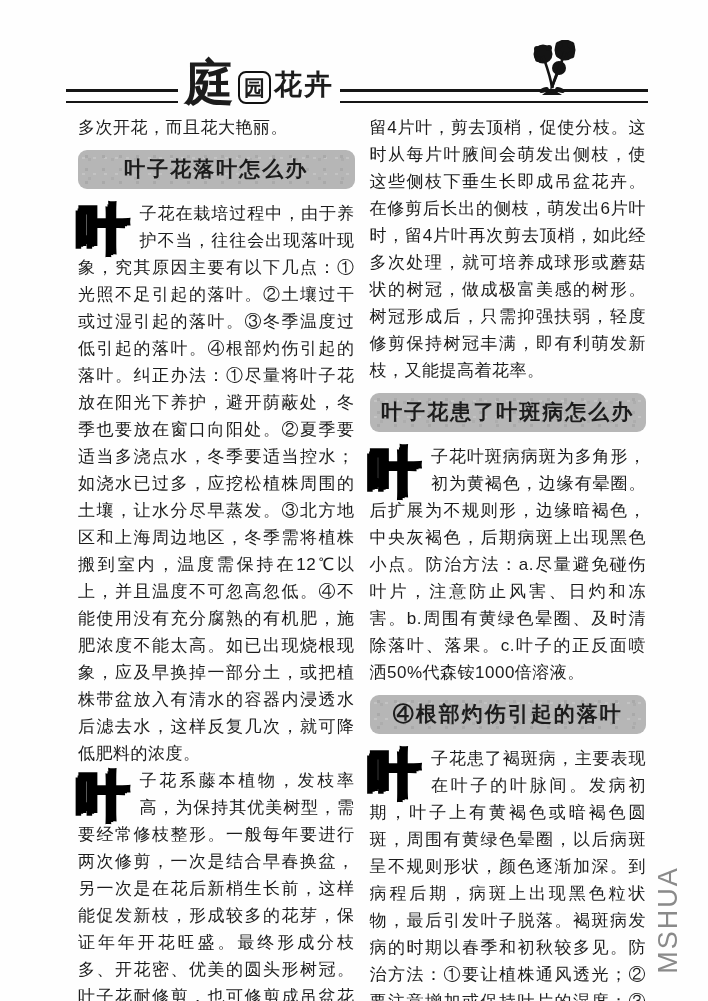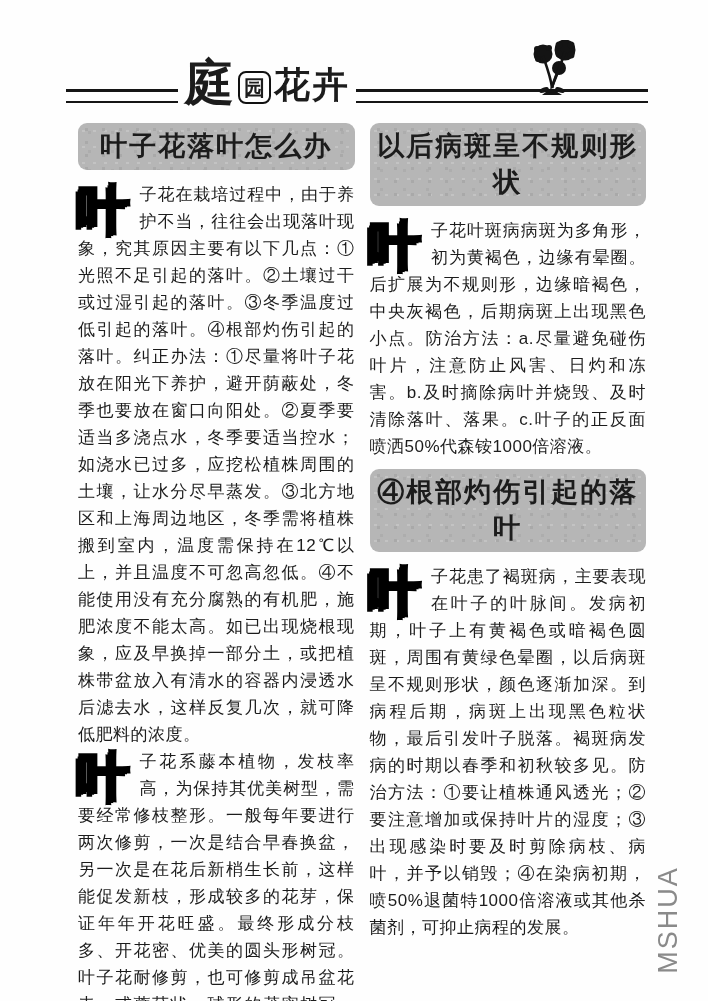--- a/index.html
+++ b/index.html
@@ -41,21 +41,21 @@
   .logo-boxed{
     display:inline-flex;
     align-items:center;justify-content:center;
     width:29px;height:29px;
     border:2.5px solid #111;
     border-radius:8px;
     font-size:21px;font-weight:bold;
     margin:0 3px 2px 4px;
   }
   .logo-rest{
-    font-size:36px;line-height:42px;
+    font-size:28px;line-height:42px;
     font-weight:900;
     letter-spacing:2px;
   }
   .clover{
     position:absolute;
     right:68px;top:-16px;
     width:50px;height:60px;
   }
   
   .content{
@@ -74,21 +74,21 @@
   .intro{margin:0 0 6px 0;}
   .heading-box{
     background-color:#b6b6b6;
     background-image:
       radial-gradient(circle, #a9a9a9 14%, transparent 15%),
       radial-gradient(circle, #c3c3c3 12%, transparent 13%),
       radial-gradient(circle, #adadad 10%, transparent 11%);
     background-size:17px 13px, 11px 16px, 23px 19px;
     border-radius:9px;
     text-align:center;
-    font-size:27px;
+    font-size:21px;
     font-weight:bold;
     letter-spacing:2px;
     padding:5px 0 6px 0;
     margin:9px 0 11px 0;
   }
   .dropcap{
     float:left;
     font-size:52px;
     line-height:50px;
     font-weight:900;
@@ -149,31 +149,33 @@
         <path d="M13 16 C 18 30, 21 38, 22 48"></path>
         <path d="M35 12 C 30 28, 24 38, 22 48"></path>
         <path d="M29 29 C 26 38, 23 43, 22 48"></path>
       </g>
     </svg>
   </div>
 
   <div class="content">
 
     <div class="col">
+      <p class="body-text intro">多次开花，而且花大艳丽。</p>
 
       <div class="heading-box">叶子花落叶怎么办</div>
       <p class="body-text"><span class="dropcap">叶</span><span>子花在栽培过程中，由于养护不当，往往会出现落叶现象，究其原因主要有以下几点：①光照不足引起的落叶。②土壤过干或过湿引起的落叶。③冬季温度过低引起的落叶。④根部灼伤引起的落叶。纠正办法：①尽量将叶子花放在阳光下养护，避开荫蔽处，冬季也要放在窗口向阳处。②夏季要适当多浇点水，冬季要适当控水；如浇水已过多，应挖松植株周围的土壤，让水分尽早蒸发。③北方地区和上海周边地区，冬季需将植株搬到室内，温度需保持在12℃以上，并且温度不可忽高忽低。④不能使用没有充分腐熟的有机肥，施肥浓度不能太高。如已出现烧根现象，应及早换掉一部分土，或把植株带盆放入有清水的容器内浸透水后滤去水，这样反复几次，就可降低肥料的浓度。</span></p>
 
       <p class="body-text"><span class="dropcap">叶</span><span>子花系藤本植物，发枝率高，为保持其优美树型，需要经常修枝整形。一般每年要进行两次修剪，一次是结合早春换盆，另一次是在花后新梢生长前，这样能促发新枝，形成较多的花芽，保证年年开花旺盛。最终形成分枝多、开花密、优美的圆头形树冠。叶子花耐修剪，也可修剪成吊盆花卉，或蘑菇状、球形的茂密树冠。方法是：当枝条抽生后长出5~6片叶时，</span></p>
     </div>
 
     <div class="col">
+      <p class="body-text">留4片叶，剪去顶梢，促使分枝。这时从每片叶腋间会萌发出侧枝，使这些侧枝下垂生长即成吊盆花卉。在修剪后长出的侧枝，萌发出6片叶时，留4片叶再次剪去顶梢，如此经多次处理，就可培养成球形或蘑菇状的树冠，做成极富美感的树形。树冠形成后，只需抑强扶弱，轻度修剪保持树冠丰满，即有利萌发新枝，又能提高着花率。</p>
 
-      <div class="heading-box">以后病斑呈不规则形状</div>
-      <p class="body-text"><span class="dropcap">叶</span><span>子花叶斑病病斑为多角形，初为黄褐色，边缘有晕圈。后扩展为不规则形，边缘暗褐色，中央灰褐色，后期病斑上出现黑色小点。防治方法：a.尽量避免碰伤叶片，注意防止风害、日灼和冻害。b.及时摘除病叶并烧毁、及时清除落叶、落果。c.叶子的正反面喷洒50%代森铵1000倍溶液。</span></p>
+      <div class="heading-box">叶子花患了叶斑病怎么办</div>
+      <p class="body-text"><span class="dropcap">叶</span><span>子花叶斑病病斑为多角形，初为黄褐色，边缘有晕圈。后扩展为不规则形，边缘暗褐色，中央灰褐色，后期病斑上出现黑色小点。防治方法：a.尽量避免碰伤叶片，注意防止风害、日灼和冻害。b.周围有黄绿色晕圈、及时清除落叶、落果。c.叶子的正反面喷洒50%代森铵1000倍溶液。</span></p>
 
       <div class="heading-box">④根部灼伤引起的落叶</div>
       <p class="body-text"><span class="dropcap">叶</span><span>子花患了褐斑病，主要表现在叶子的叶脉间。发病初期，叶子上有黄褐色或暗褐色圆斑，周围有黄绿色晕圈，以后病斑呈不规则形状，颜色逐渐加深。到病程后期，病斑上出现黑色粒状物，最后引发叶子脱落。褐斑病发病的时期以春季和初秋较多见。防治方法：①要让植株通风透光；②要注意增加或保持叶片的湿度；③出现感染时要及时剪除病枝、病叶，并予以销毁；④在染病初期，喷50%退菌特1000倍溶液或其他杀菌剂，可抑止病程的发展。</span></p>
     </div>
 
   </div>
 
   <div class="watermark">MSHUA</div>
 
 </div>

